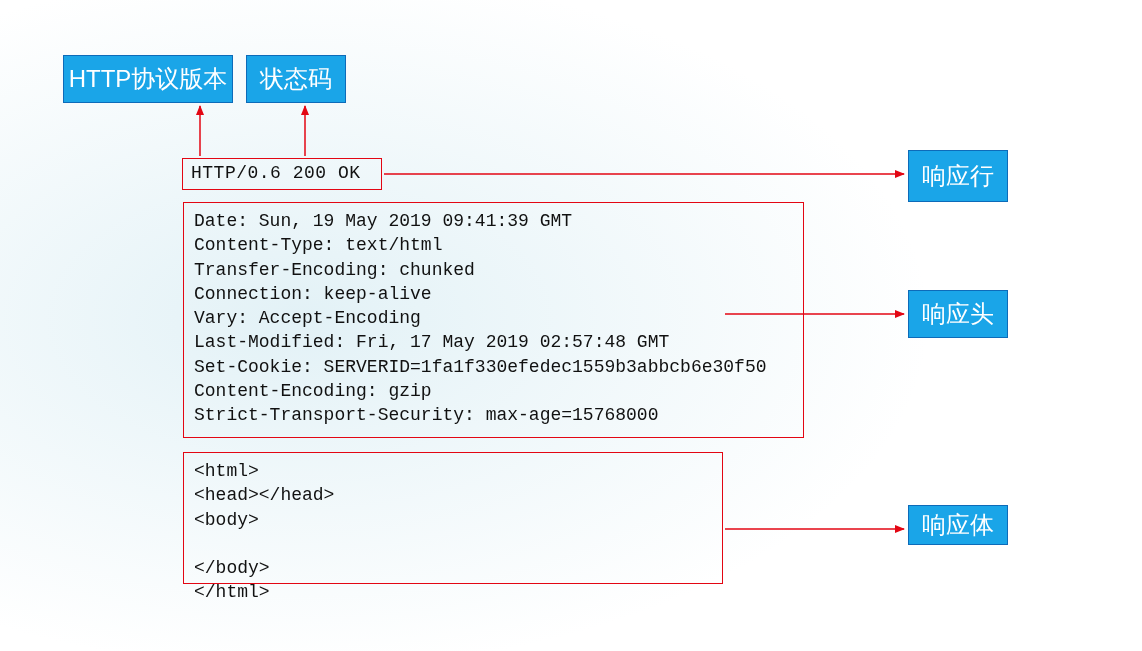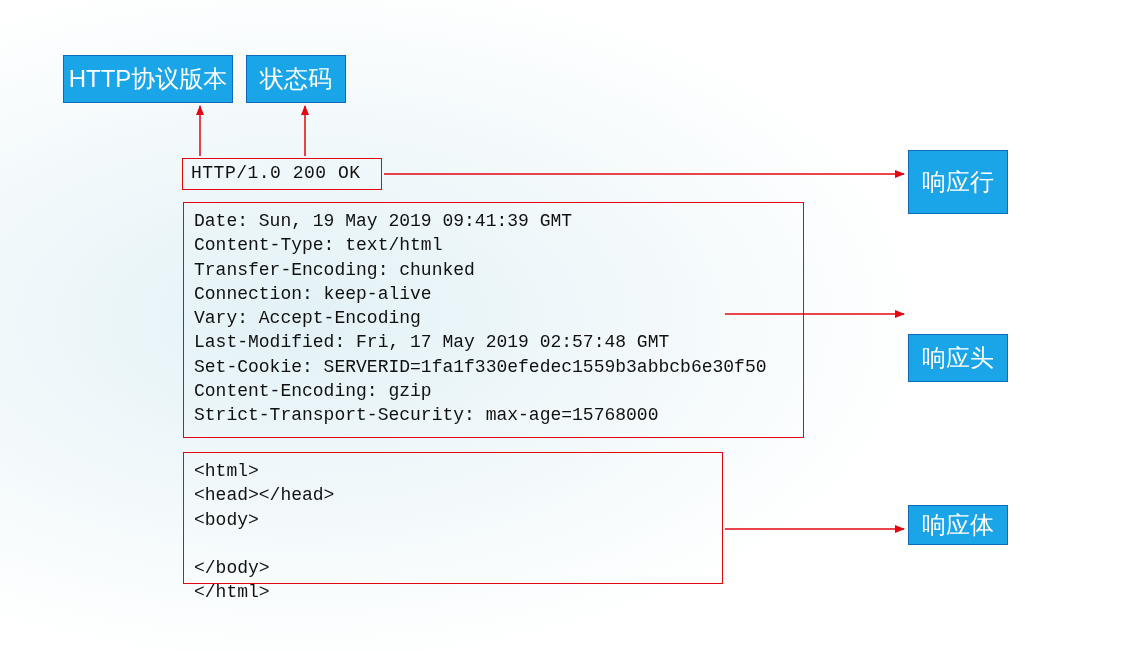--- a/index.html
+++ b/index.html
@@ -53,27 +53,27 @@
     pointer-events: none;
   }
 </style>
 </head>
 <body>
 
 <div class="label-box" style="left:63px; top:55px; width:170px; height:48px;">HTTP协议版本</div>
 
 <div class="label-box" style="left:246px; top:55px; width:100px; height:48px;">状态码</div>
 
-<div class="label-box" style="left:908px; top:150px; width:100px; height:64px;">响应行</div>
+<div class="label-box" style="left:908px; top:150px; width:100px; height:52px;">响应行</div>
 
-<div class="label-box" style="left:908px; top:290px; width:100px; height:48px;margin-top:44px;">响应头</div>
+<div class="label-box" style="left:908px; top:290px; width:100px; height:48px;">响应头</div>
 
 <div class="label-box" style="left:908px; top:505px; width:100px; height:40px;">响应体</div>
 
-<div class="code-box status-line" style="left:182px; top:158px; width:200px; height:32px; display:flex; align-items:center;">HTTP/1.0 200 OK</div>
+<div class="code-box status-line" style="left:182px; top:158px; width:200px; height:32px; display:flex; align-items:center;">HTTP/0.6 200 OK</div>
 
 <div class="code-box" style="left:183px; top:202px; width:621px; height:236px;">Date: Sun, 19 May 2019 09:41:39 GMT
 Content-Type: text/html
 Transfer-Encoding: chunked
 Connection: keep-alive
 Vary: Accept-Encoding
 Last-Modified: Fri, 17 May 2019 02:57:48 GMT
 Set-Cookie: SERVERID=1fa1f330efedec1559b3abbcb6e30f50
 Content-Encoding: gzip
 Strict-Transport-Security: max-age=15768000</div>

